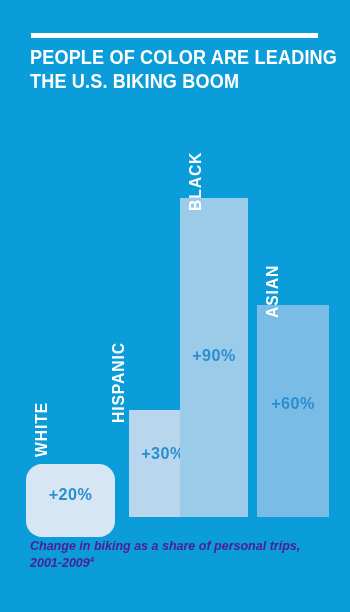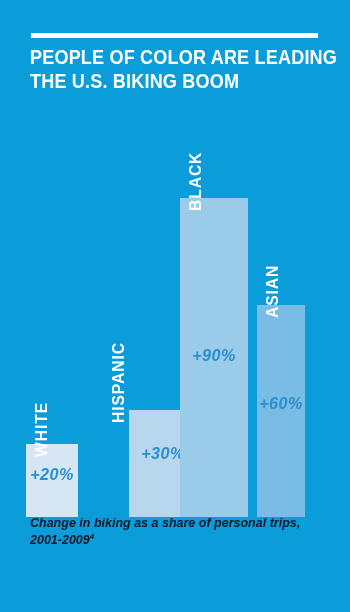--- a/index.html
+++ b/index.html
@@ -56,21 +56,20 @@
     position: absolute;
     left: 0;
     top: 0;
     width: 350px;
     height: 612px;
   }
 
   .bar {
     position: absolute;
     box-sizing: border-box;
-    font-style: italic;
   }
 
   .bar-value {
     position: absolute;
     left: 0;
     right: 0;
     text-align: center;
     color: #2a8fd0;
     font-family: "Liberation Sans Narrow", "Liberation Sans", sans-serif;
     font-weight: bold;
@@ -89,23 +88,23 @@
     text-transform: uppercase;
     white-space: nowrap;
     transform-origin: left bottom;
     transform: rotate(-90deg) scaleX(0.92);
   }
 
   
   .caption {
     position: absolute;
     left: 30px;
-    top: 515px;
+    top: 538px;
     width: 292px;
-    color: #0f172a;
+    color: #4c1d95;
     font-family: "Liberation Sans", sans-serif;
     font-style: italic;
     font-weight: bold;
     font-size: 12.5px;
     line-height: 17px;
   }
   .caption sup {
     font-size: 8px;
     vertical-align: super;
     line-height: 0;
@@ -118,36 +117,36 @@
 
   <div class="top-rule"></div>
 
   <div class="headline">
     <span class="line">PEOPLE OF COLOR ARE LEADING</span>
     <span class="line">THE U.S. BIKING BOOM</span>
   </div>
 
   <div class="chart">
 
-    <div class="bar" style="left:26px; top:444px; width:52px; height:73px; background:#d6e6f4;">
+    <div class="bar" style="left:26px; top:464px; width:89px; height:73px; background:#d6e6f4;border-radius:16px;">
       <div class="bar-value" style="top:21px;">+20%</div>
     </div>
     <div class="bar-label" style="left:52px; top:437px;">WHITE</div>
 
     <div class="bar" style="left:103px; top:410px; width:68px; height:107px; background:#b8d7ee;margin-left:26px;">
       <div class="bar-value" style="top:34px;">+30%</div>
     </div>
     <div class="bar-label" style="left:129px; top:403px;">HISPANIC</div>
 
     <div class="bar" style="left:180px; top:198px; width:68px; height:319px; background:#9acbe8;">
       <div class="bar-value" style="top:148px;">+90%</div>
     </div>
     <div class="bar-label" style="left:206px; top:191px;">BLACK</div>
 
-    <div class="bar" style="left:257px; top:305px; width:48px; height:212px; background:#79bce6;">
+    <div class="bar" style="left:257px; top:305px; width:72px; height:212px; background:#79bce6;">
       <div class="bar-value" style="top:89px;">+60%</div>
     </div>
     <div class="bar-label" style="left:283px; top:298px;">ASIAN</div>
 
   </div>
 
   <div class="caption">
     <span>Change in biking as a share of personal trips, 2001-2009</span><sup>4</sup>
   </div>
 

